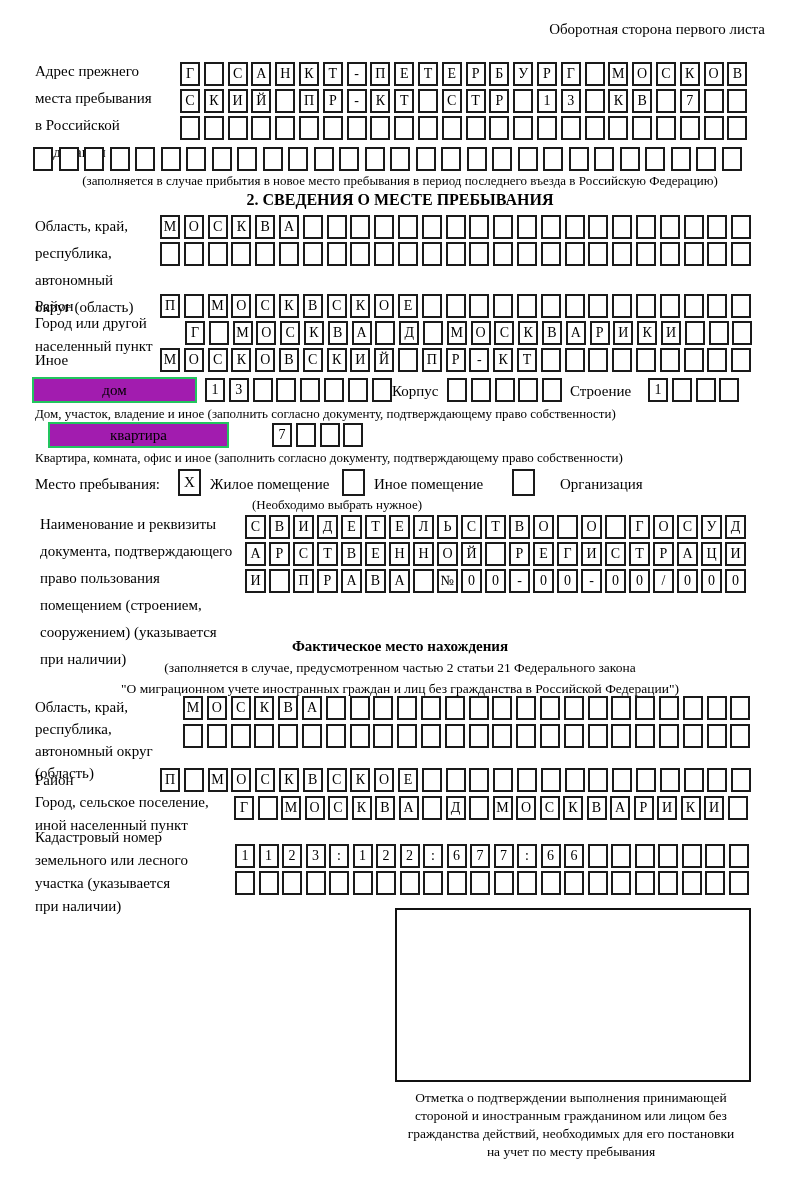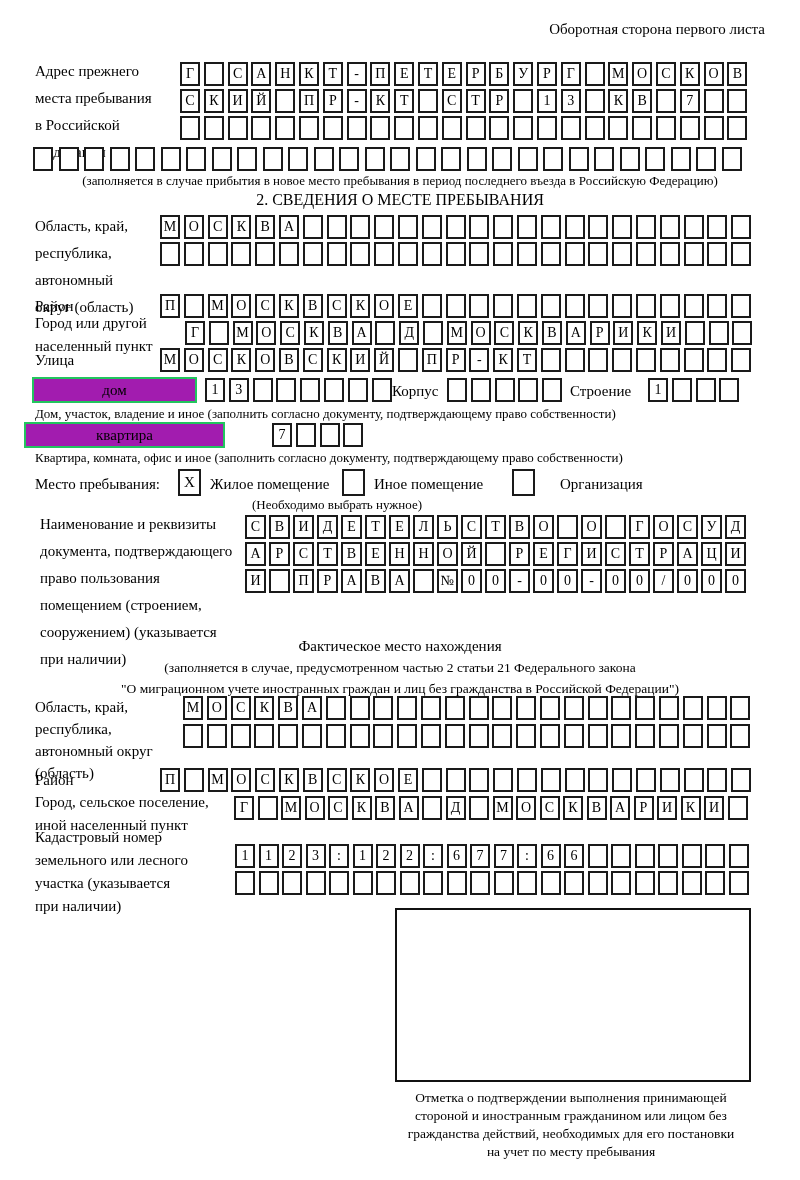--- a/index.html
+++ b/index.html
@@ -3,21 +3,21 @@
 <meta charset="utf-8">
 <style>
   html,body{margin:0;padding:0;background:#fff;}
   .page{
     position:relative;width:800px;height:1180px;background:#fff;color:#000;
     font-family:"Liberation Serif","DejaVu Serif",serif;overflow:hidden;padding-left:20px;
   }
   .lbl{position:absolute;font-size:15px;line-height:27px;white-space:nowrap;}
   .lbl.lh23{line-height:23px;}
   .lbl.lh22{line-height:22px;}
-  .title{position:absolute;left:0;width:800px;text-align:center;font-weight:normal;font-size:16px;white-space:nowrap;}
+  .title{position:absolute;left:0;width:800px;text-align:center;font-weight:bold;font-size:16px;white-space:nowrap;}
   .cap{position:absolute;left:0;width:800px;text-align:center;font-size:13px;white-space:nowrap;}
   .capl{position:absolute;font-size:13px;white-space:nowrap;}
   .boxrow{position:absolute;display:flex;gap:3.8px;}
   .boxrow.g55{gap:5.5px;}
   .boxrow.g3{gap:3px;}
   .boxrow.g35{gap:3.5px;}
   .cbox{
     box-sizing:border-box;flex:0 0 auto;width:20px;height:24px;border:2px solid #1a1a1a;
     display:flex;align-items:center;justify-content:center;font-size:14px;background:#fff;
   }
@@ -273,21 +273,21 @@
       <span class="cbox">А</span>
       <span class="cbox">Р</span>
       <span class="cbox">И</span>
       <span class="cbox">К</span>
       <span class="cbox">И</span>
       <span class="cbox"></span>
       <span class="cbox"></span>
       <span class="cbox"></span>
     </div>
 
-  <div class="lbl" style="left:35px;top:347px">Улица</div>
+  <div class="lbl" style="left:35px;top:347px">Иное</div>
   <div class="boxrow" style="left:160px;top:348px">
       <span class="cbox">М</span>
       <span class="cbox">О</span>
       <span class="cbox">С</span>
       <span class="cbox">К</span>
       <span class="cbox">О</span>
       <span class="cbox">В</span>
       <span class="cbox">С</span>
       <span class="cbox">К</span>
       <span class="cbox">И</span>
@@ -330,21 +330,21 @@
     </div>
   <div class="lbl" style="left:570px;top:378px">Строение</div>
   <div class="boxrow" style="left:648px;top:378px">
       <span class="cbox">1</span>
       <span class="cbox"></span>
       <span class="cbox"></span>
       <span class="cbox"></span>
     </div>
   <div class="capl" style="left:35px;top:406px">Дом, участок, владение и иное (заполнить согласно документу, подтверждающему право собственности)</div>
 
-  <div class="namebox" style="left:24px;top:422px;width:201px;height:26px">квартира</div>
+  <div class="namebox" style="left:48px;top:422px;width:181px;height:26px">квартира</div>
   <div class="boxrow" style="left:272px;top:423px">
       <span class="cbox">7</span>
       <span class="cbox"></span>
       <span class="cbox"></span>
       <span class="cbox"></span>
     </div>
   <div class="capl" style="left:35px;top:450px">Квартира, комната, офис и иное (заполнить согласно документу, подтверждающему право собственности)</div>
 
   <div class="lbl" style="left:35px;top:471px">Место пребывания:</div>
   <div class="chk" style="left:178px;top:469px">X</div>

